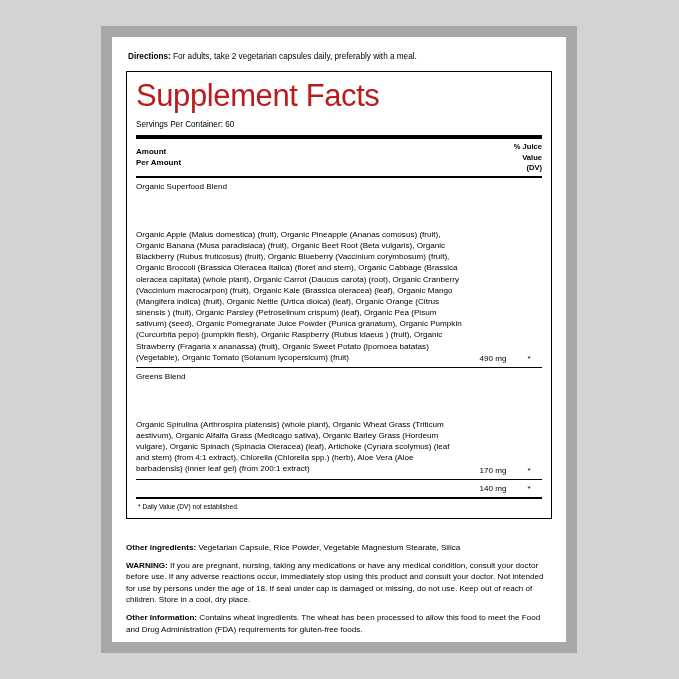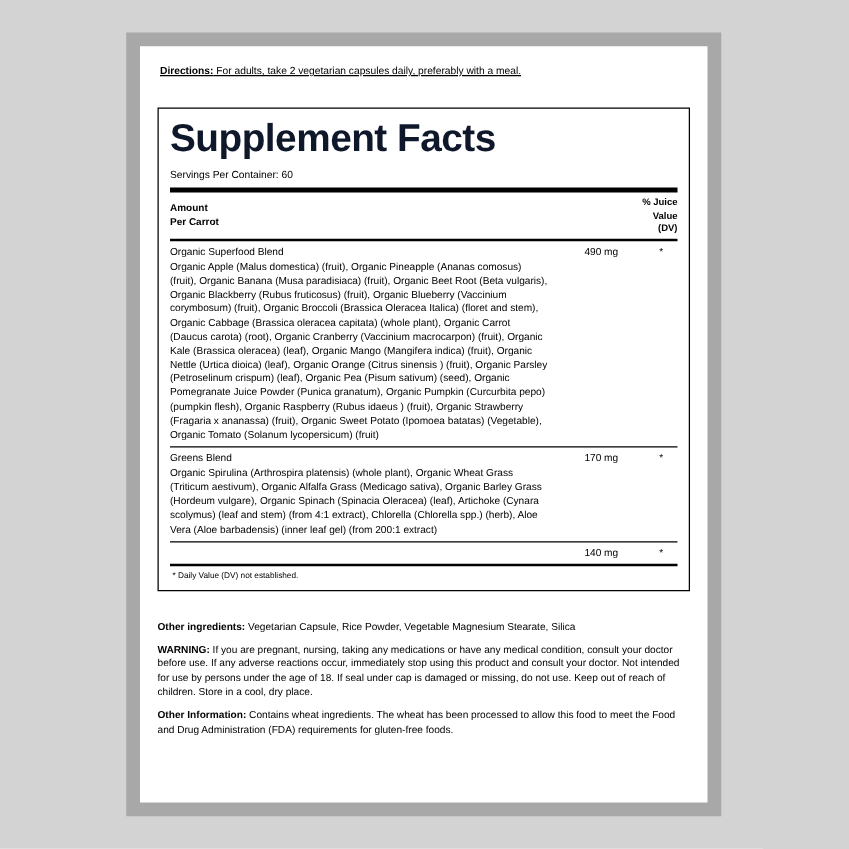--- a/index.html
+++ b/index.html
@@ -29,37 +29,36 @@
     right: 11px;
     bottom: 11px;
     background: #ffffff;
     box-sizing: border-box;
     padding: 12px 14px 10px 14px;
   }
   .directions {
     font-size: 8.2px;
     line-height: 1.35;
     color: #000;
-    margin: 2px 0 24px 2px;
-    text-decoration: underline;
+    margin: 2px 0 9px 2px;
   }
   .directions b { font-weight: bold; }
 
   .facts-box {
     border: 1.2px solid #000;
     padding: 7px 9px 6px 9px;
     box-sizing: border-box;
   }
   .facts-title {
     font-size: 31px;
-    font-weight: bold;
+    font-weight: normal;
     letter-spacing: -0.4px;
     line-height: 1.02;
     margin: 1px 0 7px 0;
-    color: #0f172a;
+    color: #b91c1c;
   }
   .serving-line {
     font-size: 8.2px;
     line-height: 1.42;
     color: #000;
   }
   .rule-thick {
     border-bottom: 4.5px solid #000;
     margin: 5px 0 0 0;
   }
@@ -84,37 +83,37 @@
   .hdr-right {
     width: 62px;
     text-align: right;
     font-size: 7.6px;
     font-weight: bold;
     line-height: 1.35;
     color: #000;
   }
   .blend-row {
     display: flex;
-    align-items: flex-start;
+    align-items: flex-end;
     padding: 4px 0 4px 0;
-    gap: 12px;
   }
   .blend-text {
     flex: 1;
     padding-right: 8px;
   }
   .blend-name {
     font-size: 8.1px;
     line-height: 1.35;
     color: #000;
   }
   .blend-desc {
     font-size: 8.1px;
     line-height: 1.38;
     color: #000;
+    margin-top: 36px;
   }
   .blend-amount {
     width: 46px;
     text-align: center;
     font-size: 8.1px;
     color: #000;
     display: flex;
     align-items: center;
     justify-content: center;
   }
@@ -153,21 +152,21 @@
 
     <div class="facts-box">
       <div class="facts-title">Supplement Facts</div>
       <div class="serving-line">Servings Per Container: 60</div>
 
       <div class="rule-thick"></div>
 
       <div class="hdr-row">
         <div class="hdr-left">
           <div>Amount</div>
-          <div>Per Carrot</div>
+          <div>Per Amount</div>
         </div>
         <div class="hdr-right">
           <div>% Juice</div>
           <div>Value</div>
           <div>(DV)</div>
         </div>
       </div>
 
       <div class="rule-med"></div>
 

